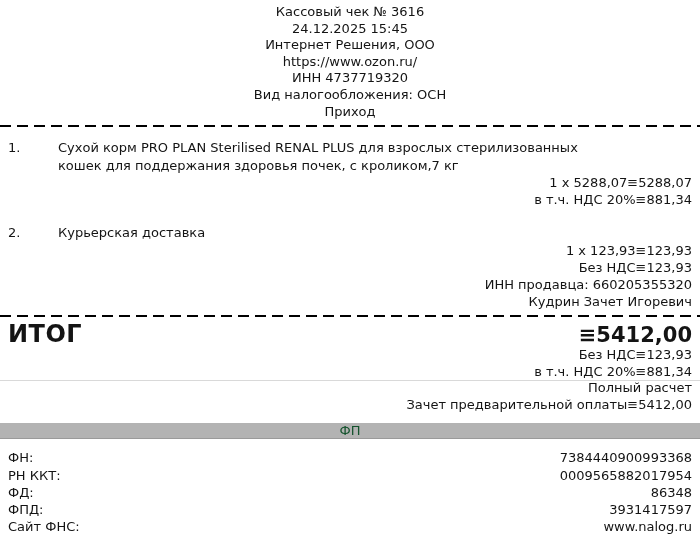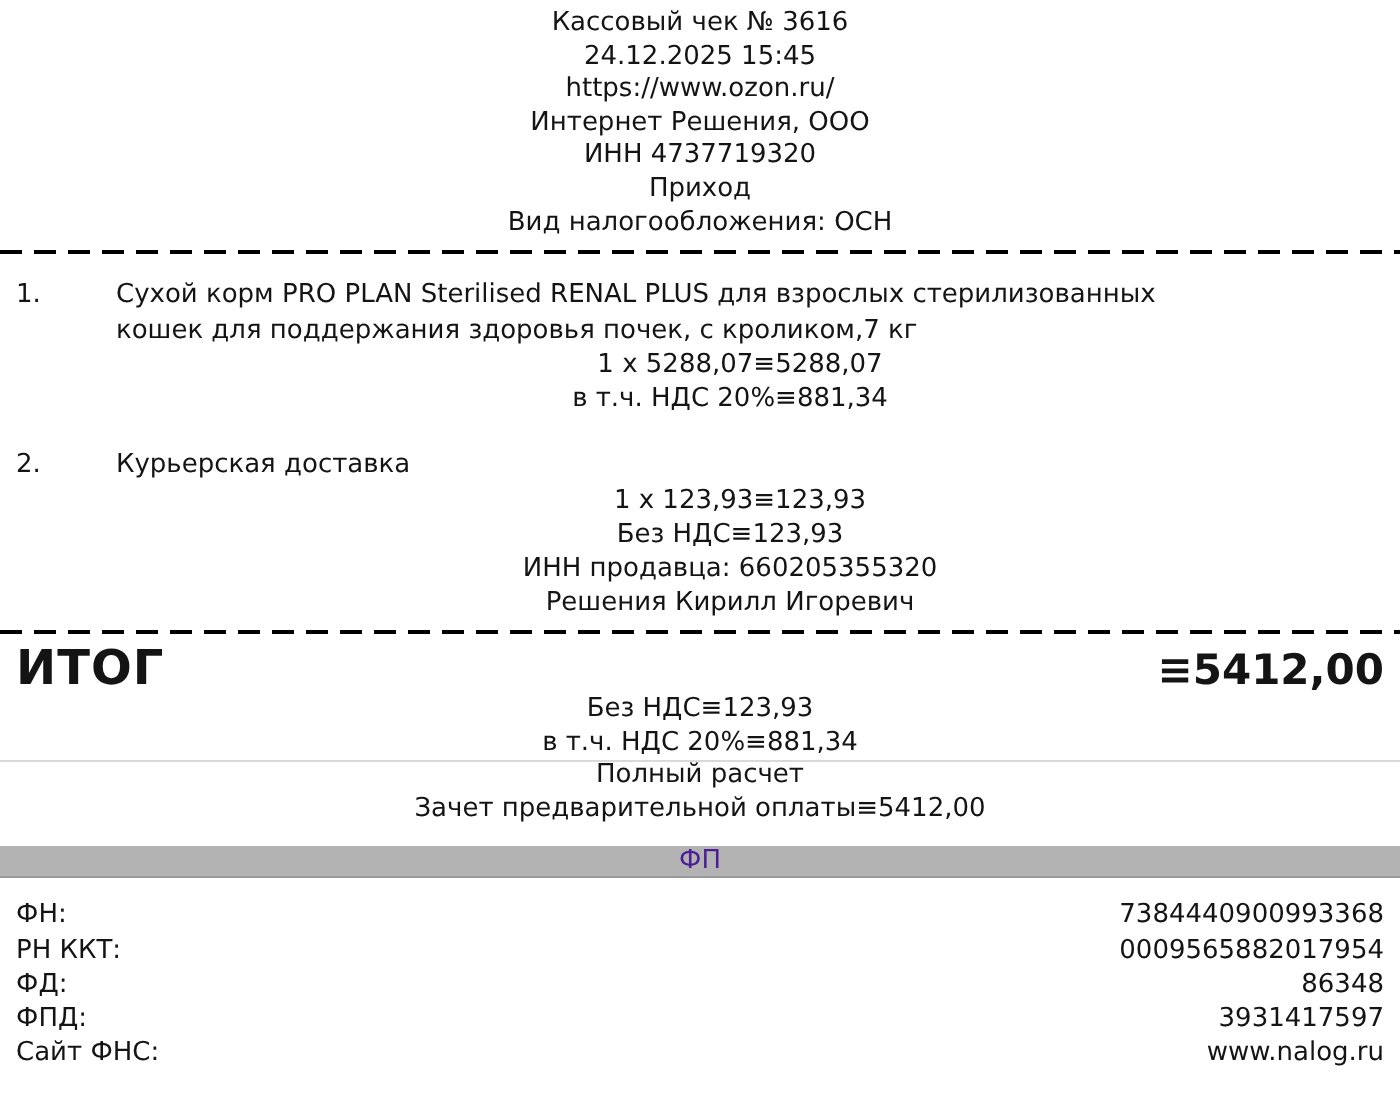--- a/index.html
+++ b/index.html
@@ -21,57 +21,57 @@
   }
 
   .section { padding:0 8px; }
 
   .item { margin-top:12px; }
   .item + .item { margin-top:16px; }
   .item-head { display:flex; line-height:17.5px; }
   .item-num { width:30px; flex:0 0 30px; }
   .item-name { max-width:556px;margin-left:20px; }
 
-  .row { display:flex; justify-content:center; line-height:17px; }
+  .row { display:flex; justify-content:flex-end; line-height:17px; }
   .row .l { padding-left:30px; white-space:nowrap; }
   .row.qty .l { padding-left:40px; }
   .row .r { white-space:nowrap; text-align:right; }
 
   .sep2 { margin-top:5px; }
 
   .total-main { display:flex; justify-content:space-between; align-items:baseline; margin-top:3px; height:27px; }
   .total-label { font-size:24px; font-weight:bold; letter-spacing:0.5px; }
   .total-amount { font-size:21px; font-weight:bold; }
   .trow { line-height:16.9px; }
   .trow .l { padding-left:0; }
 
   .fp-bar {
     margin-top:9px; height:16px; line-height:16px;
     background:#b3b3b3; border-bottom:1px solid #9a9a9a;
-    text-align:center; color:#4c1d95;
+    text-align:center; color:#14532d;
   }
 
   .fiscal { margin-top:10px; }
   .frow { display:flex; justify-content:space-between; line-height:17.3px; }
 
   .bottom-line { position:absolute; left:0; right:0; bottom:9px; height:1px; background:#d9d9d9; }
 </style>
 </head>
 <body>
 
 <div class="receipt">
 
   <div class="header">
     <div>Кассовый чек № 3616</div>
     <div>24.12.2025 15:45</div>
+    <div>Интернет Решения, ООО</div>
     <div>https://www.ozon.ru/</div>
-    <div>Интернет Решения, ООО</div>
     <div>ИНН 4737719320</div>
+    <div>Вид налогообложения: ОСН</div>
     <div>Приход</div>
-    <div>Вид налогообложения: ОСН</div>
   </div>
 
   <div class="sep"></div>
 
   <div class="section">
 
     <div class="item">
       <div class="item-head">
         <span class="item-num">1.</span>
         <span class="item-name">Сухой корм PRO PLAN Sterilised RENAL PLUS для взрослых стерилизованных кошек для поддержания здоровья почек, с кроликом,7 кг</span>
@@ -97,21 +97,21 @@
       </div>
       <div class="row">
         <span class="l">Без НДС</span>
         <span class="r">≡123,93</span>
       </div>
       <div class="row">
         <span class="l">ИНН продавца: 660205355320</span>
         <span class="r"></span>
       </div>
       <div class="row">
-        <span class="l">Решения Кирилл Игоревич</span>
+        <span class="l">Кудрин Зачет Игоревич</span>
         <span class="r"></span>
       </div>
     </div>
 
   </div>
 
   <div class="sep sep2"></div>
 
   <div class="section">
     <div class="total-main">

